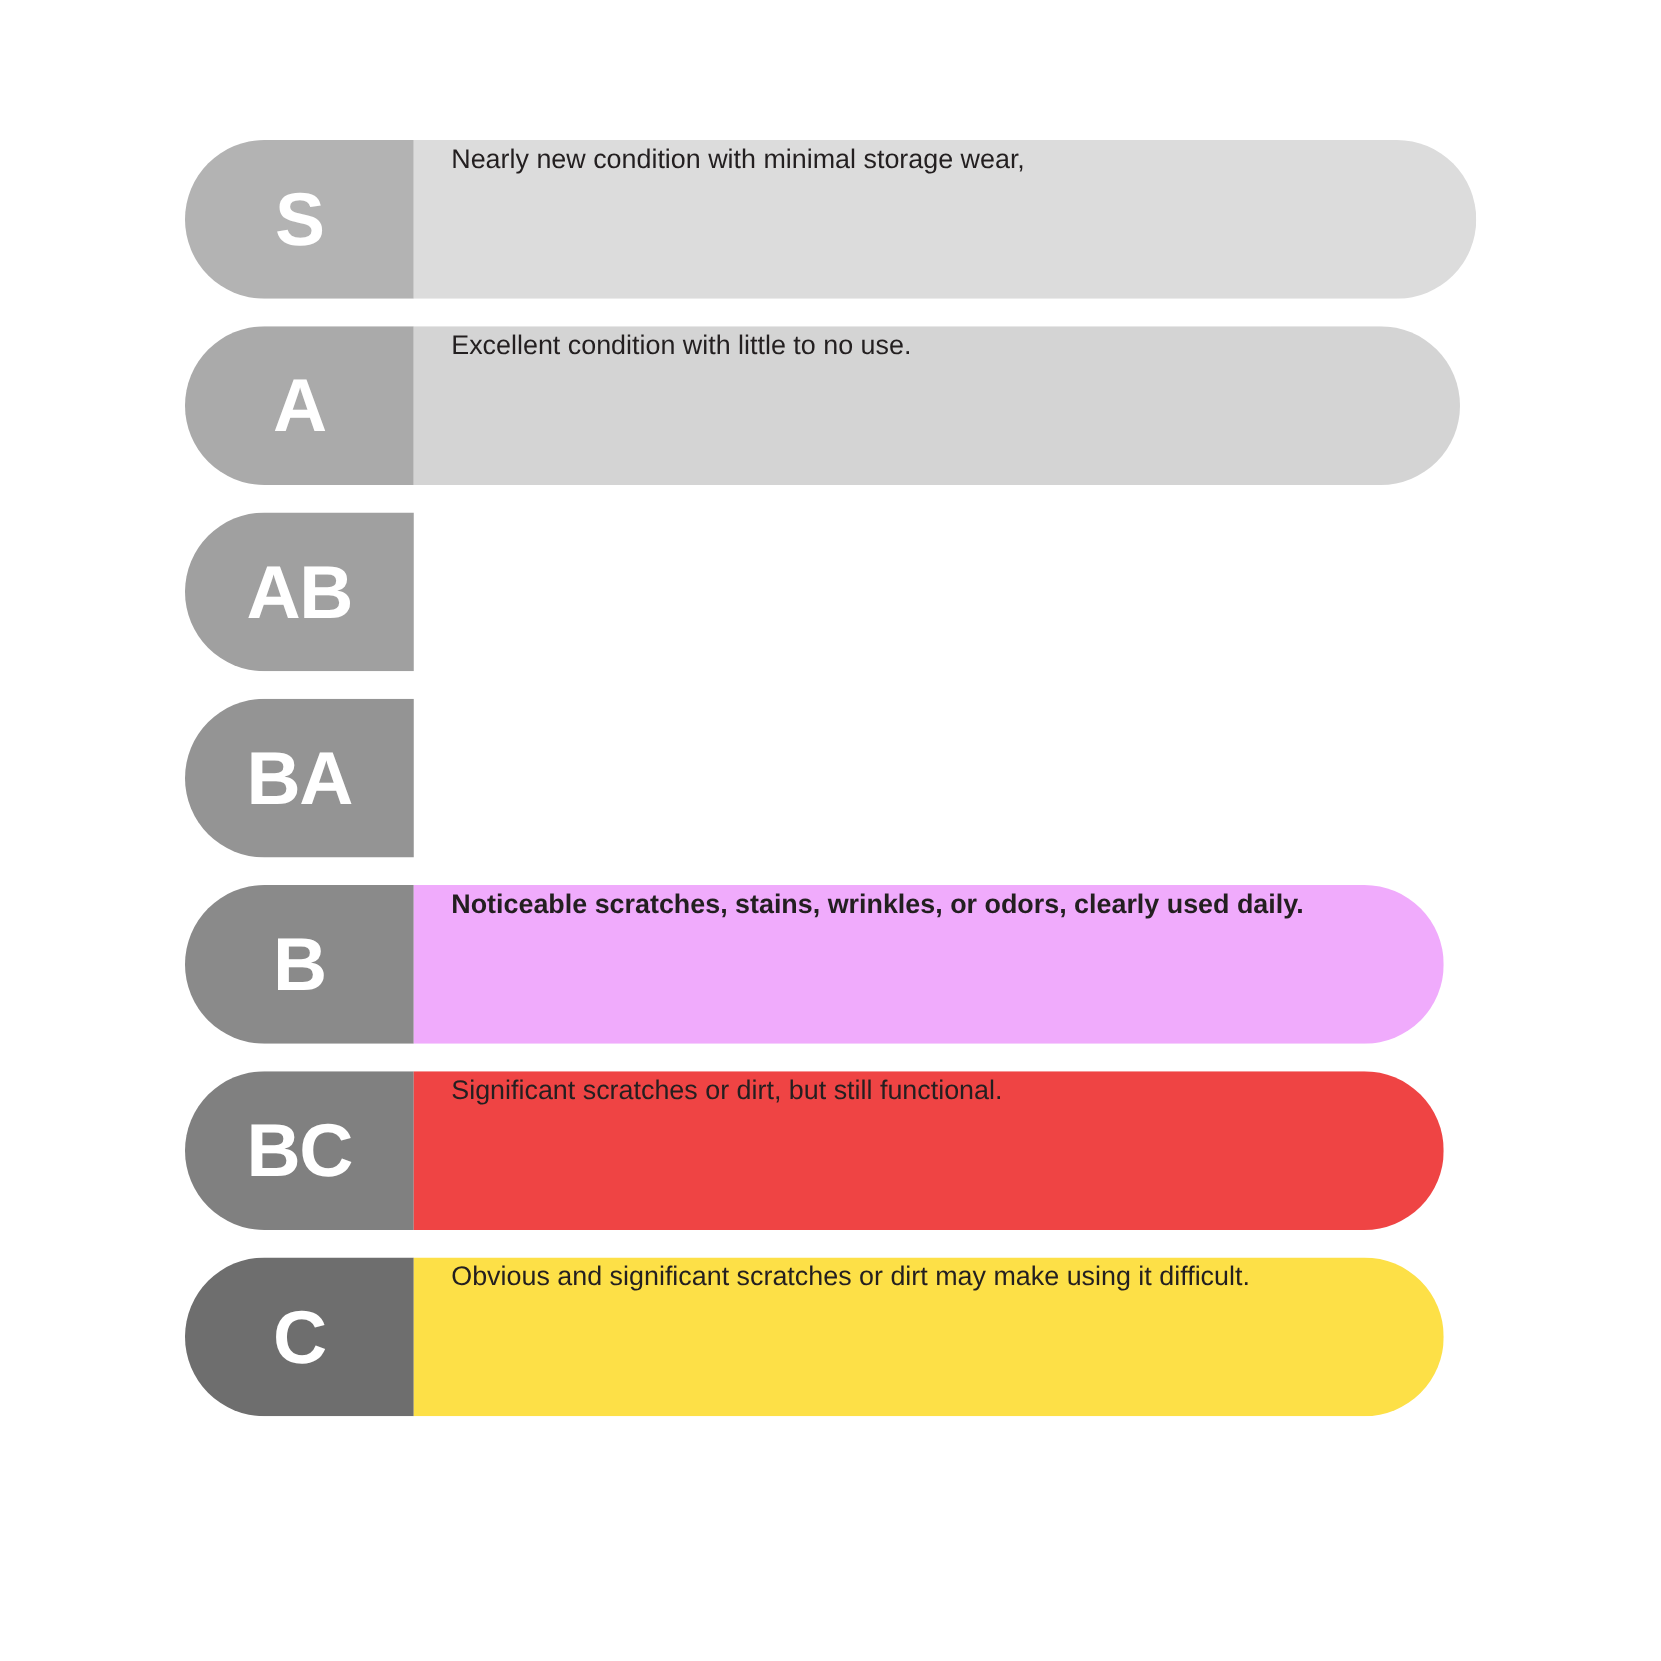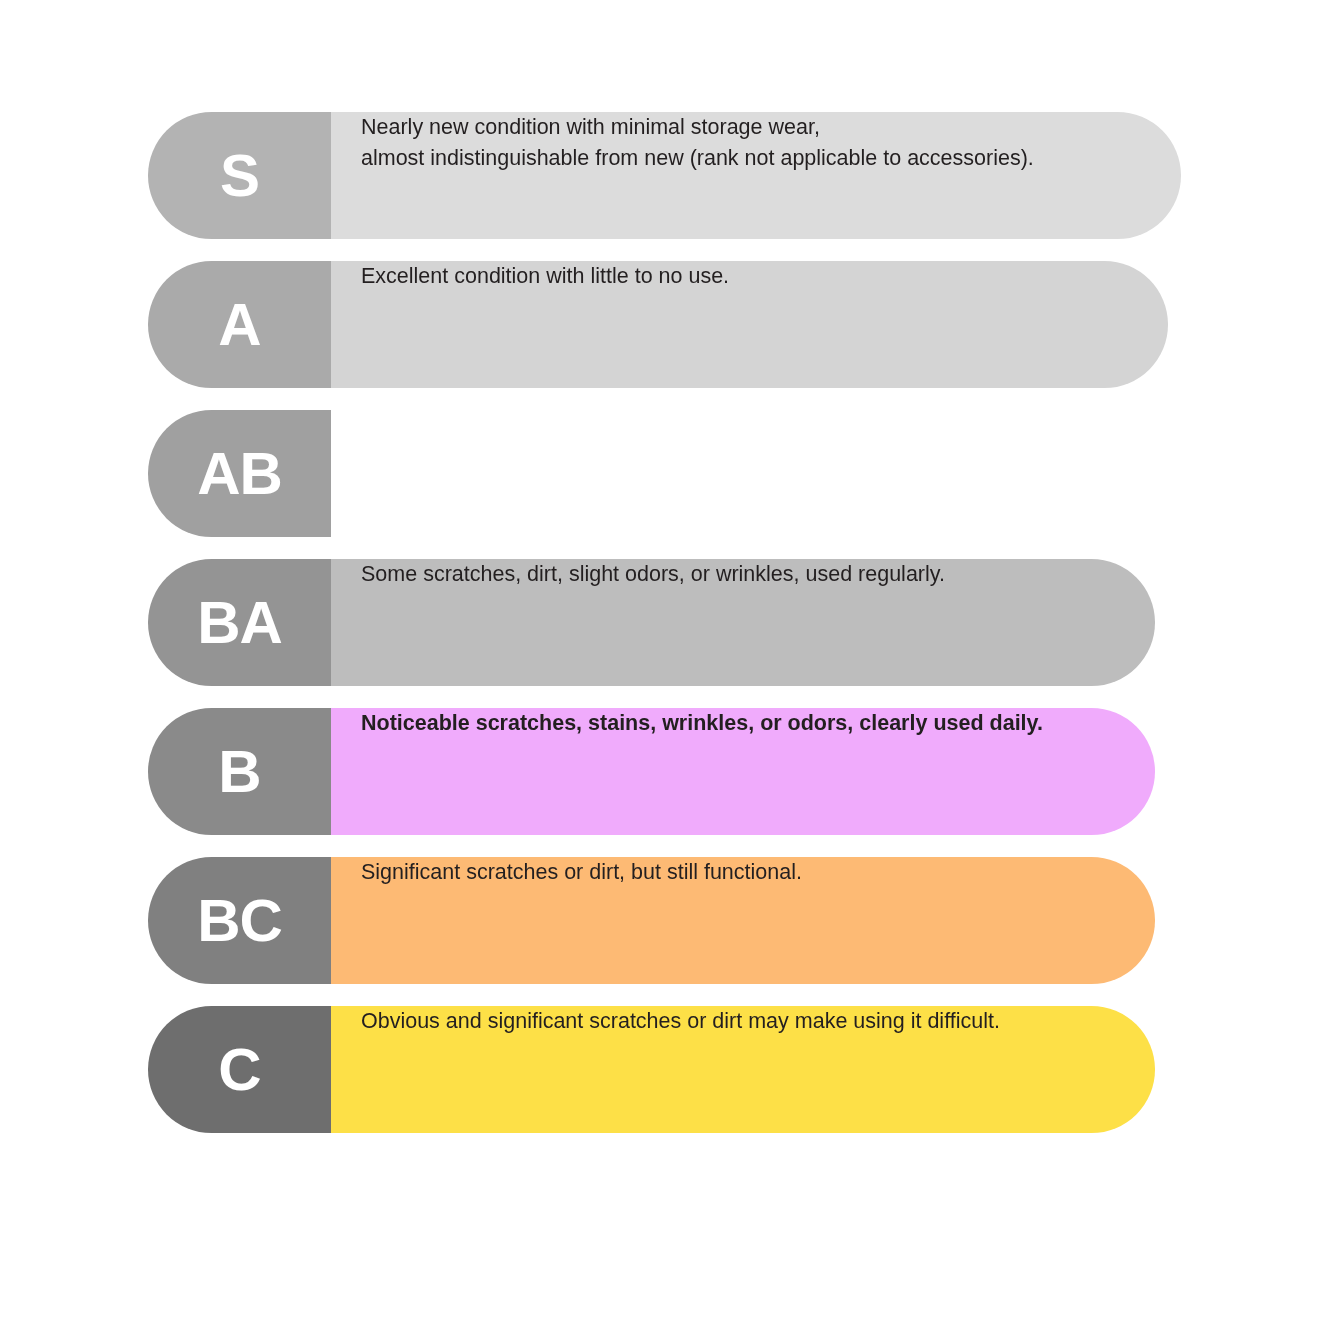--- a/index.html
+++ b/index.html
@@ -56,54 +56,48 @@
 </head>
 <body>
 
 <div id="grade-chart">
   <div id="rows-container">
       <div class="grade-row" style="width: 100%;">
         <div class="grade-badge" style="background: rgb(179, 179, 179);">S</div>
         <div class="grade-desc" style="background: rgb(220, 220, 220);">
           <div>
             <span>Nearly new condition with minimal storage wear,</span>
-            <span>almost indistinguishable from new (rank not applicable to accessories).</span>
           </div>
         </div>
       </div>
       <div class="grade-row" style="width: 98.7%;">
         <div class="grade-badge" style="background: rgb(170, 170, 170);">A</div>
         <div class="grade-desc" style="background: rgb(212, 212, 212);">
           <div>
             <span>Excellent condition with little to no use.</span>
           </div>
         </div>
       </div>
       <div class="grade-row" style="width: 98.7%; margin-top: 19px;">
         <div class="grade-badge" style="background: rgb(160, 160, 160);">AB</div>
       </div>
       <div class="grade-row" style="width: 97.5%;">
         <div class="grade-badge" style="background: rgb(148, 148, 148);">BA</div>
-        <div class="grade-desc" style="background: rgb(189, 189, 189);">
-          <div>
-            <span>Some scratches, dirt, slight odors, or wrinkles, used regularly.</span>
-          </div>
-        </div>
       </div>
       <div class="grade-row" style="width: 97.5%;">
         <div class="grade-badge" style="background: rgb(138, 138, 138);">B</div>
         <div class="grade-desc" style="background: #f0abfc; font-weight: bold;">
           <div>
             <span>Noticeable scratches, stains, wrinkles, or odors, clearly used daily.</span>
           </div>
         </div>
       </div>
       <div class="grade-row" style="width: 97.5%;">
         <div class="grade-badge" style="background: rgb(128, 128, 128);">BC</div>
-        <div class="grade-desc" style="background: #fdba74;">
+        <div class="grade-desc" style="background: #ef4444;">
           <div>
             <span>Significant scratches or dirt, but still functional.</span>
           </div>
         </div>
       </div>
       <div class="grade-row" style="width: 97.5%;">
         <div class="grade-badge" style="background: rgb(110, 110, 110);">C</div>
         <div class="grade-desc" style="background: #fde047;">
           <div>
             <span>Obvious and significant scratches or dirt may make using it difficult.</span>

